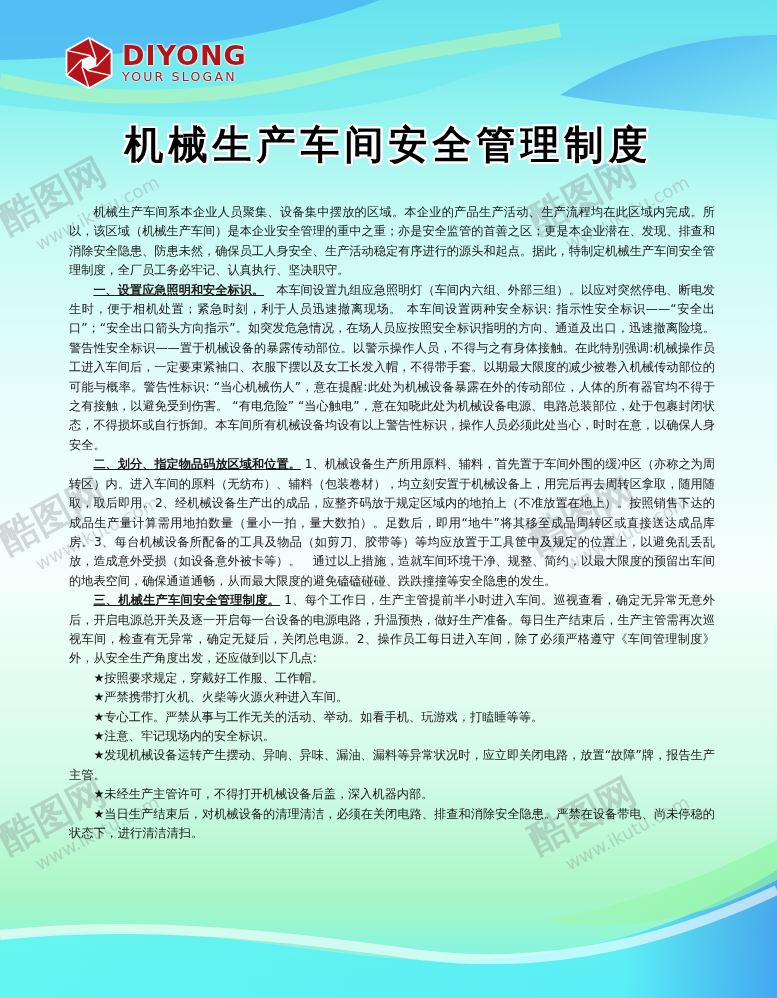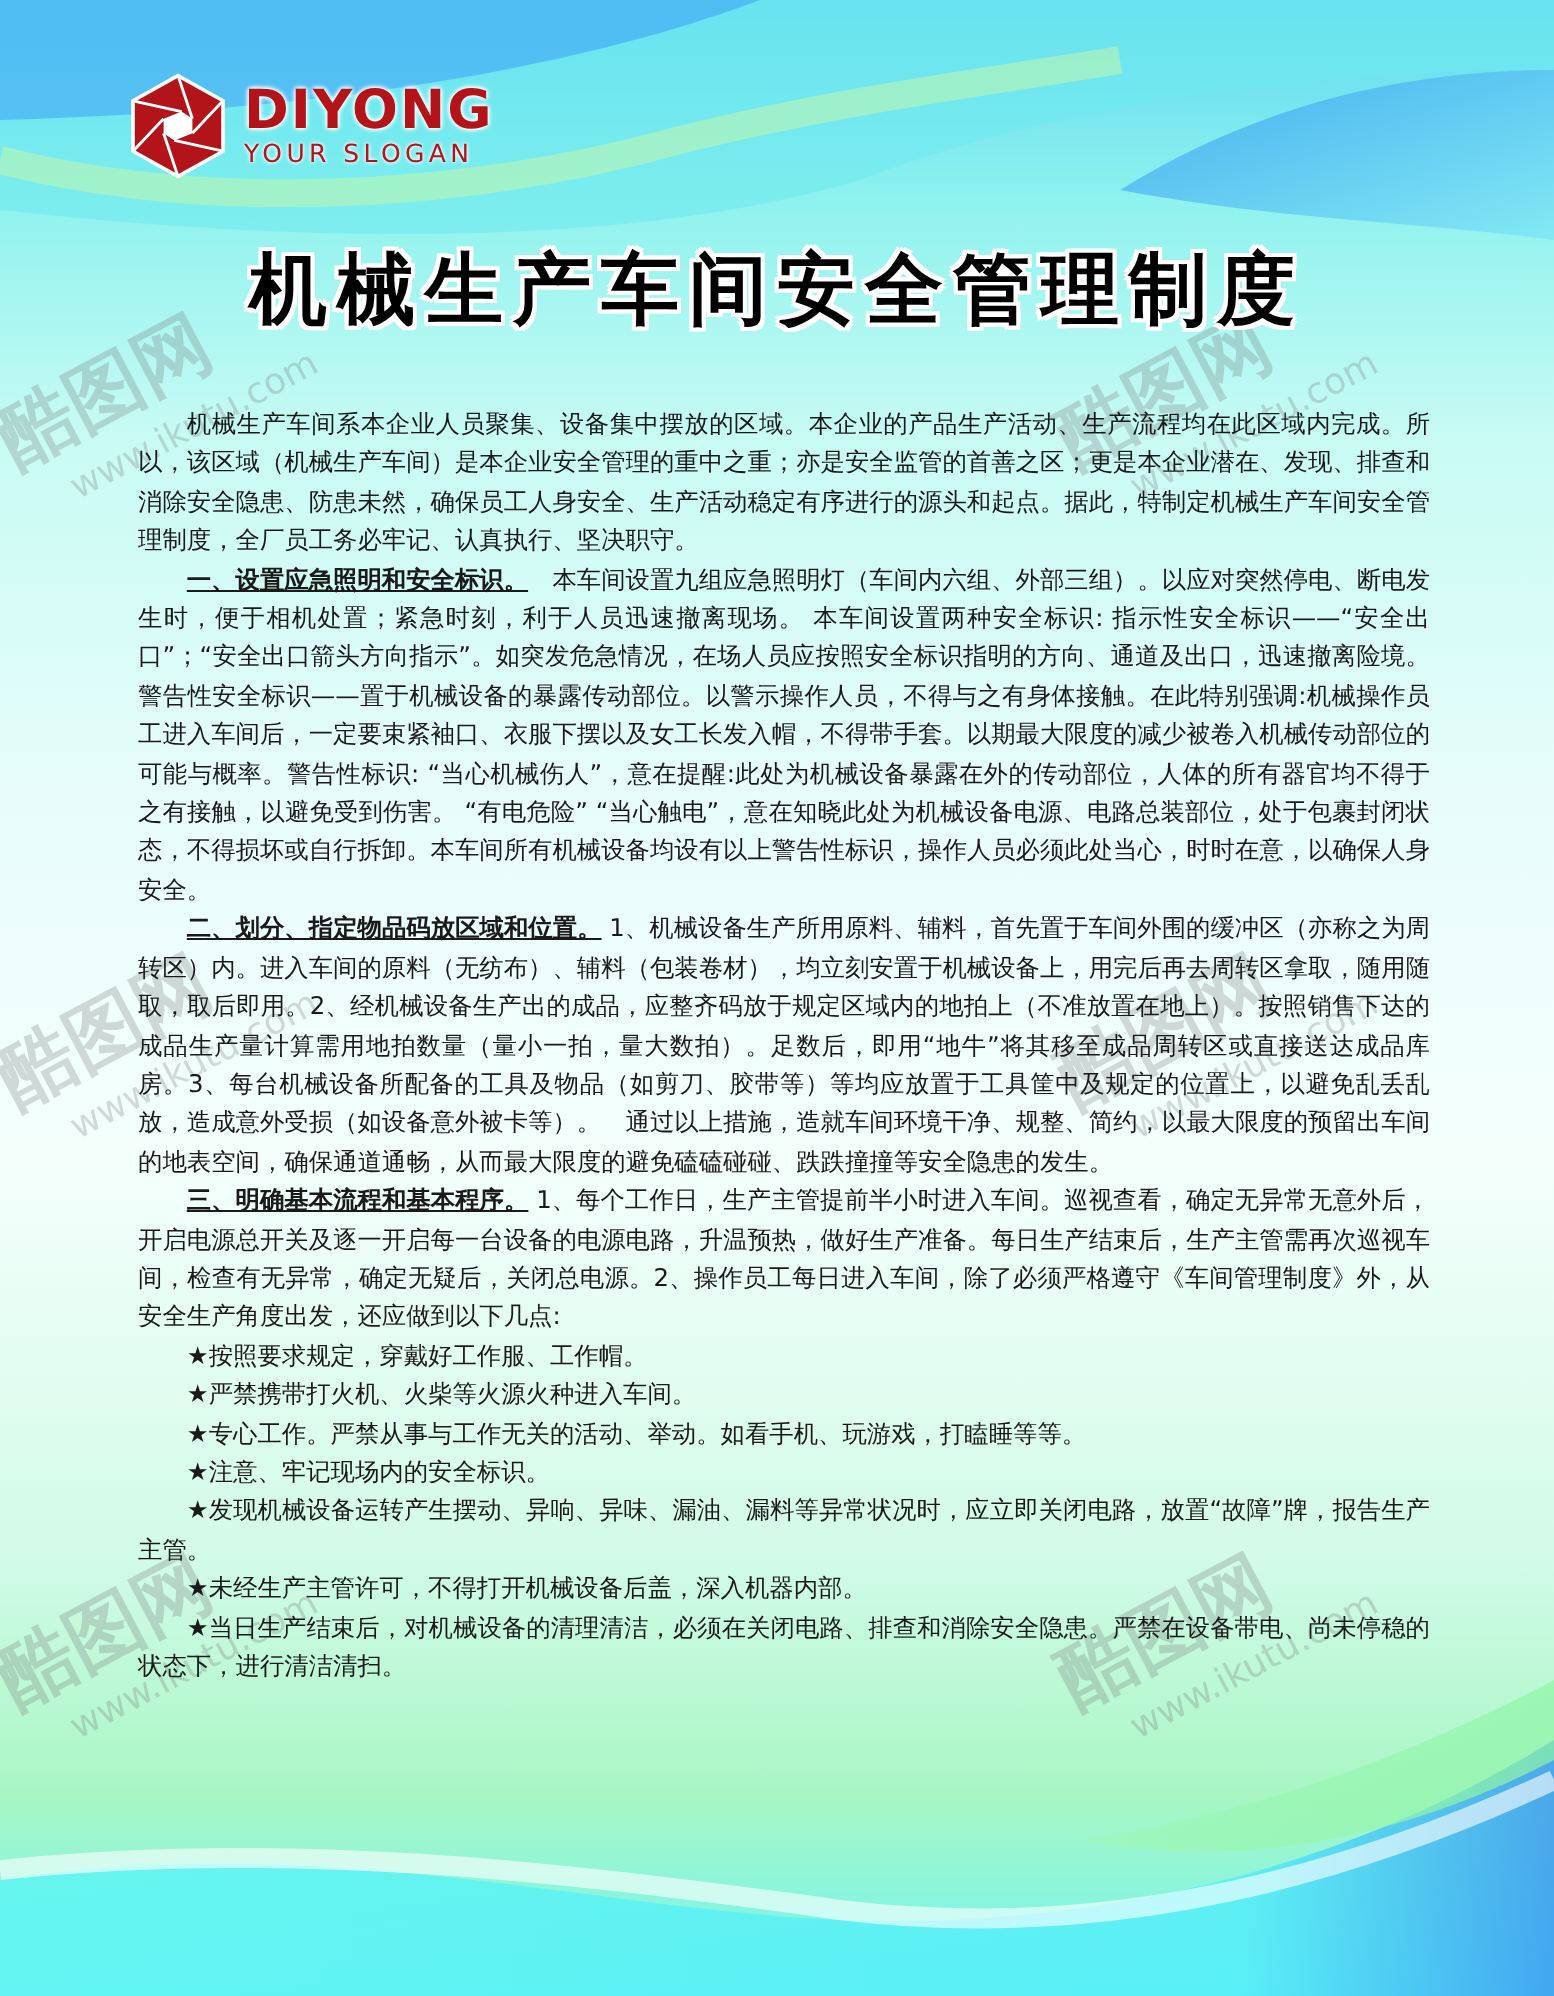--- a/index.html
+++ b/index.html
@@ -121,21 +121,21 @@
 
   <h1 class="title" style="margin:0;">机械生产车间安全管理制度</h1>
 
   <div class="body-text">
     <p>机械生产车间系本企业人员聚集、设备集中摆放的区域。本企业的产品生产活动、生产流程均在此区域内完成。所以，该区域（机械生产车间）是本企业安全管理的重中之重；亦是安全监管的首善之区；更是本企业潜在、发现、排查和消除安全隐患、防患未然，确保员工人身安全、生产活动稳定有序进行的源头和起点。据此，特制定机械生产车间安全管理制度，全厂员工务必牢记、认真执行、坚决职守。</p>
 
     <p><span class="sec-head">一、设置应急照明和安全标识。</span><span>　本车间设置九组应急照明灯（车间内六组、外部三组）。以应对突然停电、断电发生时，便于相机处置；紧急时刻，利于人员迅速撤离现场。 本车间设置两种安全标识: 指示性安全标识——“安全出口”；“安全出口箭头方向指示”。如突发危急情况，在场人员应按照安全标识指明的方向、通道及出口，迅速撤离险境。警告性安全标识——置于机械设备的暴露传动部位。以警示操作人员，不得与之有身体接触。在此特别强调:机械操作员工进入车间后，一定要束紧袖口、衣服下摆以及女工长发入帽，不得带手套。以期最大限度的减少被卷入机械传动部位的可能与概率。警告性标识: “当心机械伤人”，意在提醒:此处为机械设备暴露在外的传动部位，人体的所有器官均不得于之有接触，以避免受到伤害。 “有电危险” “当心触电”，意在知晓此处为机械设备电源、电路总装部位，处于包裹封闭状态，不得损坏或自行拆卸。本车间所有机械设备均设有以上警告性标识，操作人员必须此处当心，时时在意，以确保人身安全。</span></p>
 
     <p><span class="sec-head">二、划分、指定物品码放区域和位置。</span><span> 1、机械设备生产所用原料、辅料，首先置于车间外围的缓冲区（亦称之为周转区）内。进入车间的原料（无纺布）、辅料（包装卷材），均立刻安置于机械设备上，用完后再去周转区拿取，随用随取，取后即用。2、经机械设备生产出的成品，应整齐码放于规定区域内的地拍上（不准放置在地上）。按照销售下达的成品生产量计算需用地拍数量（量小一拍，量大数拍）。足数后，即用“地牛”将其移至成品周转区或直接送达成品库房。3、每台机械设备所配备的工具及物品（如剪刀、胶带等）等均应放置于工具筐中及规定的位置上，以避免乱丢乱放，造成意外受损（如设备意外被卡等）。　通过以上措施，造就车间环境干净、规整、简约，以最大限度的预留出车间的地表空间，确保通道通畅，从而最大限度的避免磕磕碰碰、跌跌撞撞等安全隐患的发生。</span></p>
 
-    <p><span class="sec-head">三、明确基本流程和基本程序。</span><span> 1、每个工作日，生产主管提前半小时进入车间。巡视查看，确定无异常无意外后，开启电源总开关及逐一开启每一台设备的电源电路，升温预热，做好生产准备。每日生产结束后，生产主管需再次巡视车间，检查有无异常，确定无疑后，关闭总电源。2、操作员工每日进入车间，除了必须严格遵守《车间管理制度》外，从安全生产角度出发，还应做到以下几点:</span></p>
+    <p><span class="sec-head">三、机械生产车间安全管理制度。</span><span> 1、每个工作日，生产主管提前半小时进入车间。巡视查看，确定无异常无意外后，开启电源总开关及逐一开启每一台设备的电源电路，升温预热，做好生产准备。每日生产结束后，生产主管需再次巡视车间，检查有无异常，确定无疑后，关闭总电源。2、操作员工每日进入车间，除了必须严格遵守《车间管理制度》外，从安全生产角度出发，还应做到以下几点:</span></p>
 
     <p class="star">★按照要求规定，穿戴好工作服、工作帽。</p>
     <p class="star">★严禁携带打火机、火柴等火源火种进入车间。</p>
     <p class="star">★专心工作。严禁从事与工作无关的活动、举动。如看手机、玩游戏，打瞌睡等等。</p>
     <p class="star">★注意、牢记现场内的安全标识。</p>
     <p class="star">★发现机械设备运转产生摆动、异响、异味、漏油、漏料等异常状况时，应立即关闭电路，放置“故障”牌，报告生产主管。</p>
     <p class="star">★未经生产主管许可，不得打开机械设备后盖，深入机器内部。</p>
     <p class="star">★当日生产结束后，对机械设备的清理清洁，必须在关闭电路、排查和消除安全隐患。严禁在设备带电、尚未停稳的状态下，进行清洁清扫。</p>
   </div>
 </div>

